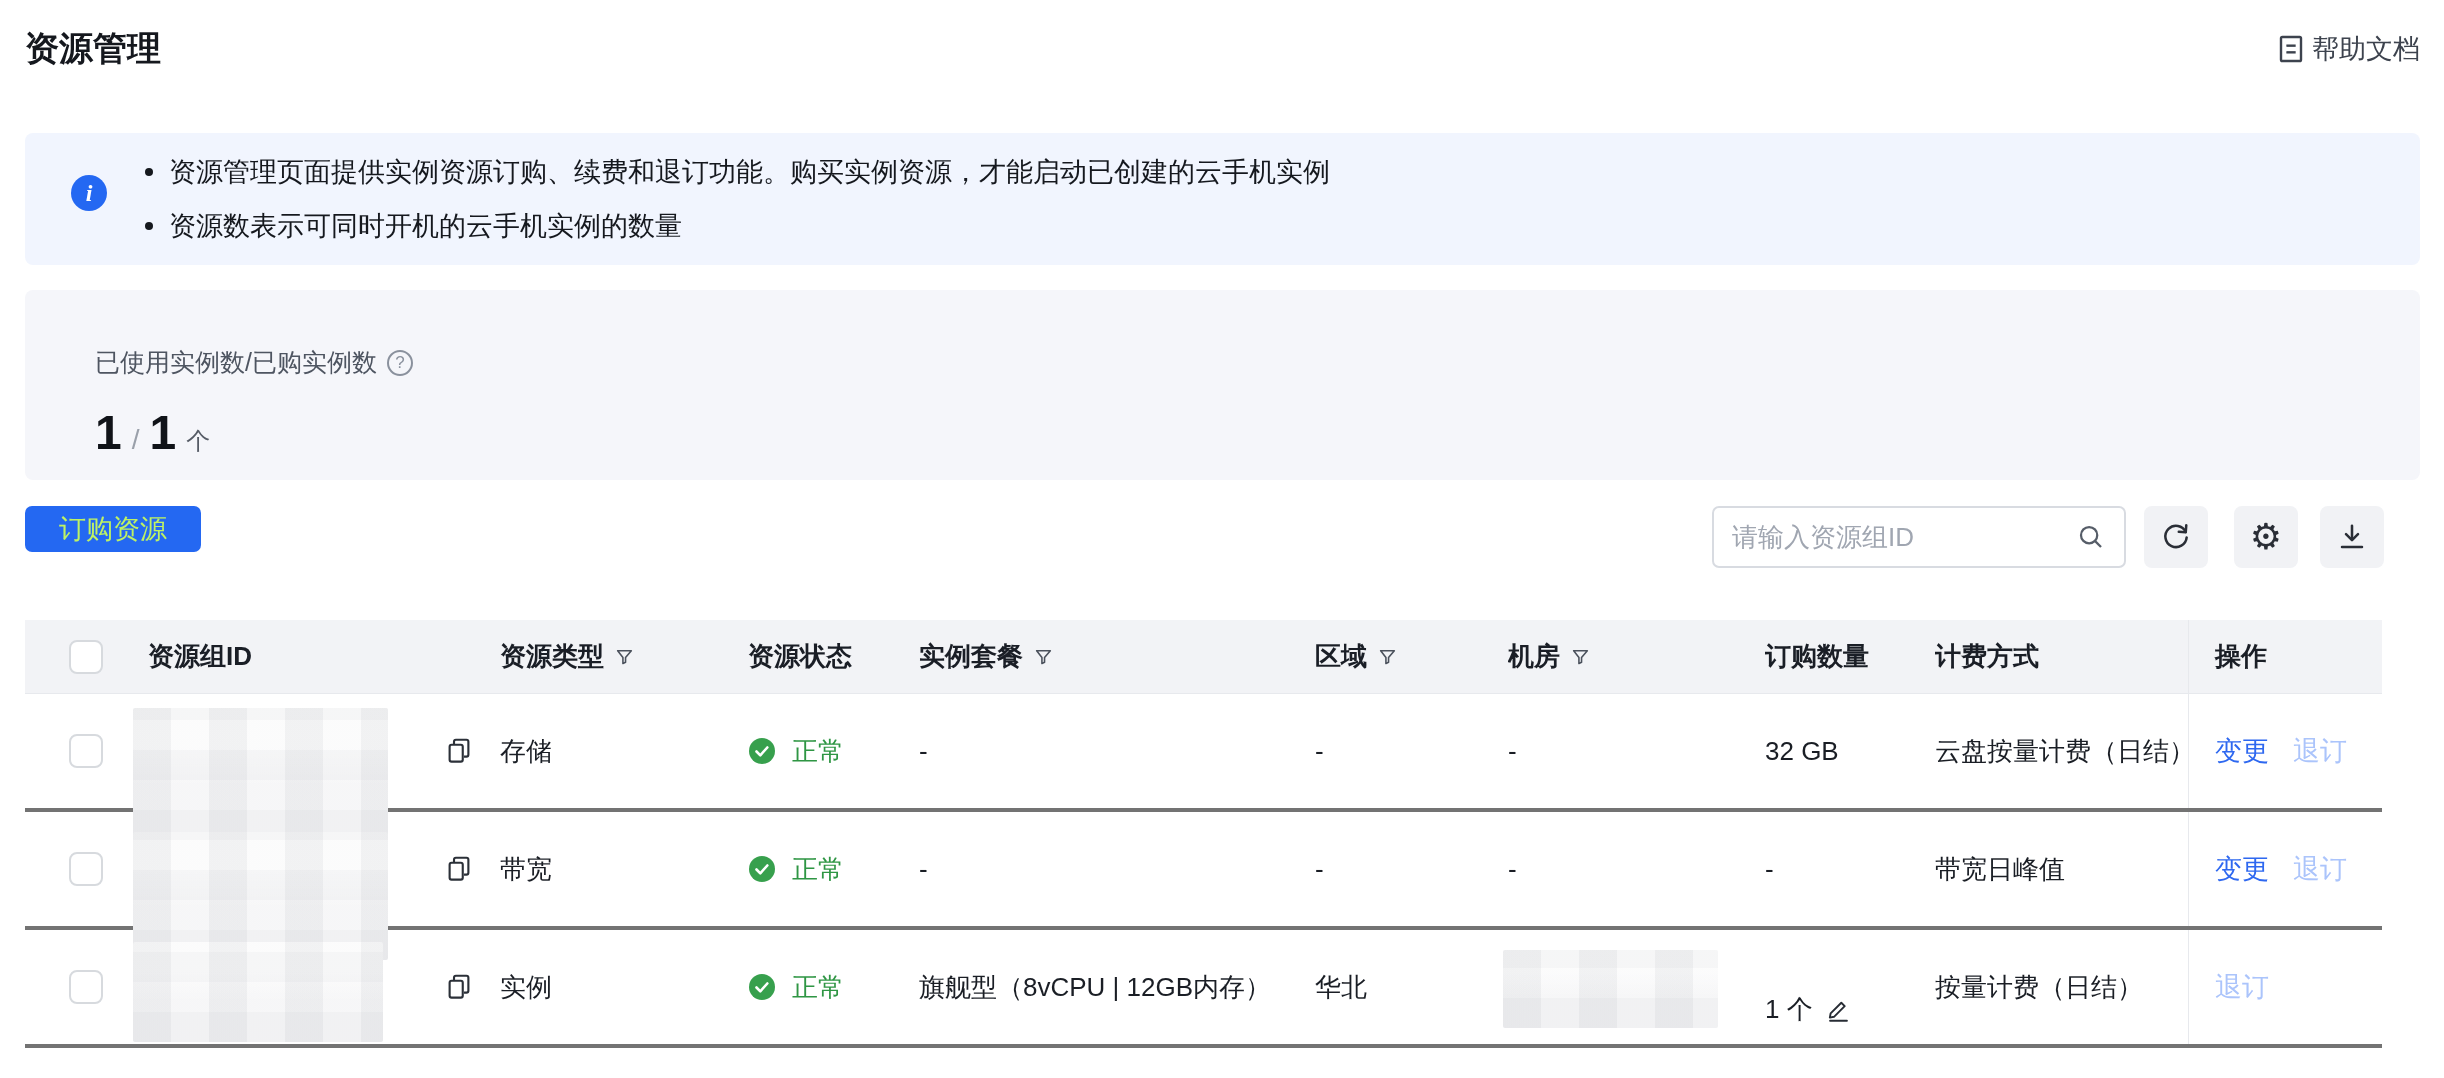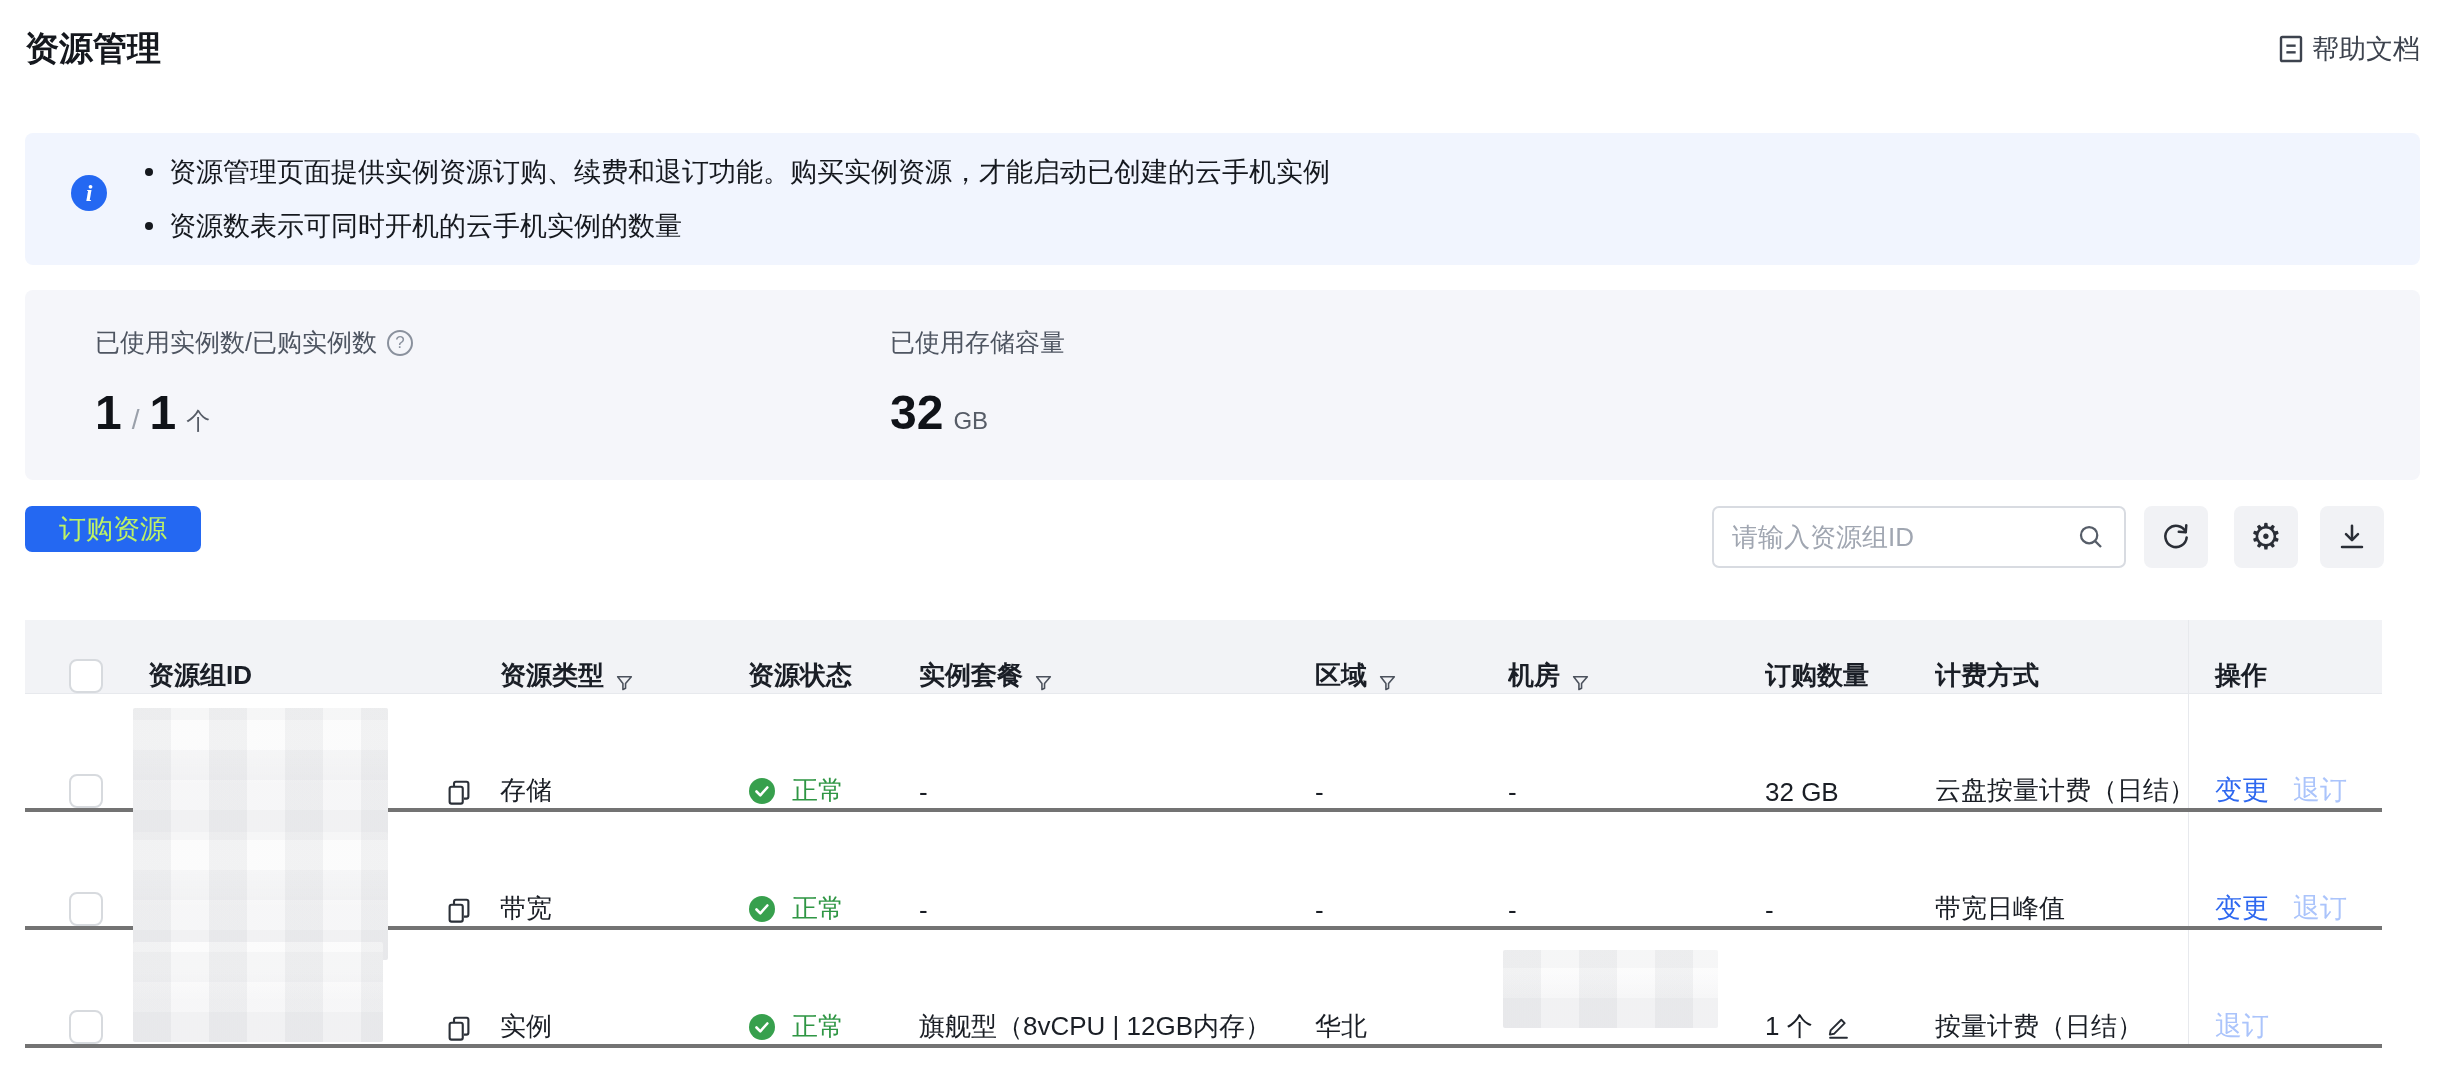--- a/index.html
+++ b/index.html
@@ -21,21 +21,21 @@
     background:#2468f2; color:#fff; display:flex; align-items:center; justify-content:center;
     font:italic bold 24px "Liberation Serif",serif; }
   .bullet-line { display:flex; align-items:center; gap:16px; font-size:27px; color:#15181e; line-height:40px; }
   .bullet-dot { width:8px; height:8px; border-radius:50%; background:#15181e; flex:0 0 auto; }
 
   
   .stats { position:absolute; left:25px; right:24px; top:290px; height:190px;
     background:#f5f6fa; border-radius:8px; }
   .stat { position:absolute; top:36px; }
   .stat-1 { left:70px; } .stat-2 { left:865px; }
-  .stat-label { display:flex; align-items:center; gap:10px; font-size:25px; color:#4e5561; }
+  .stat-label { display:flex; align-items:center; gap:10px; font-size:25px; color:#4e5561;margin-top:20px; }
   .q-circle { width:26px; height:26px; border:2px solid #8a919d; border-radius:50%;
     display:flex; align-items:center; justify-content:center; font-size:17px; color:#8a919d; }
   .stat-value { margin-top:26px; display:flex; align-items:baseline; }
   .big-num { font-size:48px; font-weight:bold; color:#101318; }
   .sep { font-size:28px; color:#9aa0aa; margin:0 10px; }
   .unit { font-size:24px; color:#565c66; margin-left:10px; }
 
   
   .order-btn { position:absolute; left:25px; top:506px; width:176px; height:46px;
     background:#2468f2; border:none; border-radius:7px; color:#bef264; font-size:27px;
@@ -50,21 +50,21 @@
     border:none; border-radius:8px; display:flex; align-items:center; justify-content:center; cursor:pointer; }
   .btn-refresh { left:2144px; } .btn-settings { left:2234px; } .btn-download { left:2320px; }
   .gear-glyph { font-size:36px; color:#2a2e36; line-height:1; }
 
   
   .table { position:absolute; left:25px; top:620px; width:2357px; }
   .trow { display:grid;
     grid-template-columns:123px 352px 248px 171px 396px 193px 257px 170px 253px 1fr; }
   .thead { height:74px; background:#f2f3f6; border-bottom:1px solid #e7e9ed; }
   .tbody-row { height:118px; border-bottom:4px solid #737373; background:#fff; }
-  .cell { display:flex; align-items:flex-end; font-size:26px; color:#1a1e25; overflow:hidden; }
+  .cell { display:flex; align-items:center; font-size:26px; color:#1a1e25; overflow:hidden; }
   .thead .cell { font-weight:bold; color:#1a1e26; gap:10px; }
   .cell-check { padding-left:44px; overflow:visible; }
   .cell-op { border-left:1px solid #e7e9ed; padding-left:26px; gap:24px; }
   .clip { white-space:nowrap; }
   .cell-id { justify-content:flex-end; padding-right:26px; overflow:visible; }
   .thead .cell-id { justify-content:flex-start; }
   .checkbox { width:34px; height:34px; border:2px solid #d7dade; border-radius:8px; background:#fff; cursor:pointer; }
   .status { display:flex; align-items:center; gap:16px; color:#2f9644; font-size:26px; }
   .link { font-size:27px; color:#2e68f0; cursor:pointer; }
   .link.disabled { color:#abc4fb; }
@@ -119,29 +119,20 @@
     <div class="stat stat-1">
       <div class="stat-label">
         <span>已使用实例数/已购实例数</span>
         <span class="q-circle">?</span>
       </div>
       <div class="stat-value">
         <span class="big-num">1</span>
         <span class="sep">/</span>
         <span class="big-num">1</span>
         <span class="unit">个</span>
-      </div>
-    </div>
-    <div class="stat stat-2">
-      <div class="stat-label">
-        <span>已使用存储容量</span>
-      </div>
-      <div class="stat-value">
-        <span class="big-num">32</span>
-        <span class="unit">GB</span>
       </div>
     </div>
   </div>
 
   <button class="order-btn">订购资源</button>
 
   <div class="search-box">
     <input type="text" placeholder="请输入资源组ID" style="">
     <span>
       <svg width="30" height="30" viewBox="0 0 24 24" fill="none" stroke="#565d68" stroke-width="1.8">

